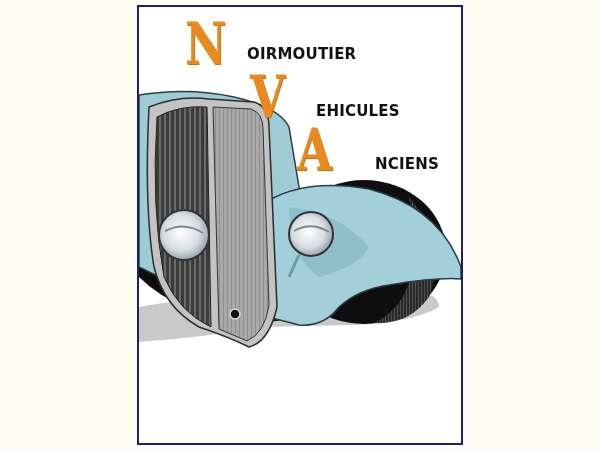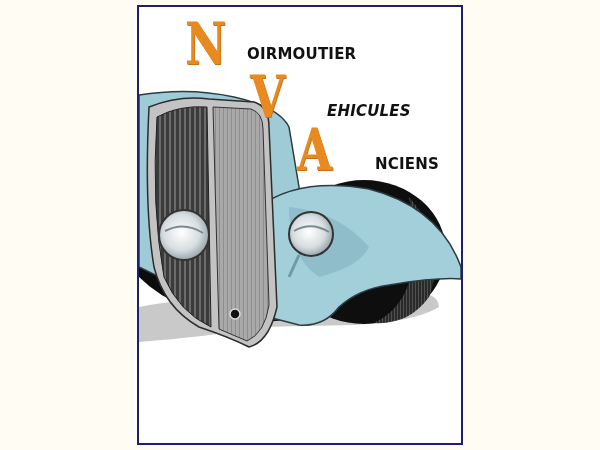--- a/index.html
+++ b/index.html
@@ -94,21 +94,21 @@
     <path d="M160 248 L150 270" stroke="#6f9aa5" stroke-width="3"></path>
   </svg>
 
   <div class="title-line">
     <span class="big-letter" style="left:46px; top:8px;">N</span>
     <span class="rest" style="left:80px; top:40px;">OIRMOUTIER</span>
   </div>
 
   <div class="title-line">
     <span class="big-letter" style="left:111px; top:61px;">V</span>
-    <span class="rest" style="left:160px; top:97px;font-style:italic;">EHICULES</span>
+    <span class="rest" style="left:149px; top:97px;">EHICULES</span>
   </div>
 
   <div class="title-line">
     <span class="big-letter" style="left:158px; top:114px;">A</span>
     <span class="rest" style="left:208px; top:150px;">NCIENS</span>
   </div>
 
 </div>
 
 </body></html>

